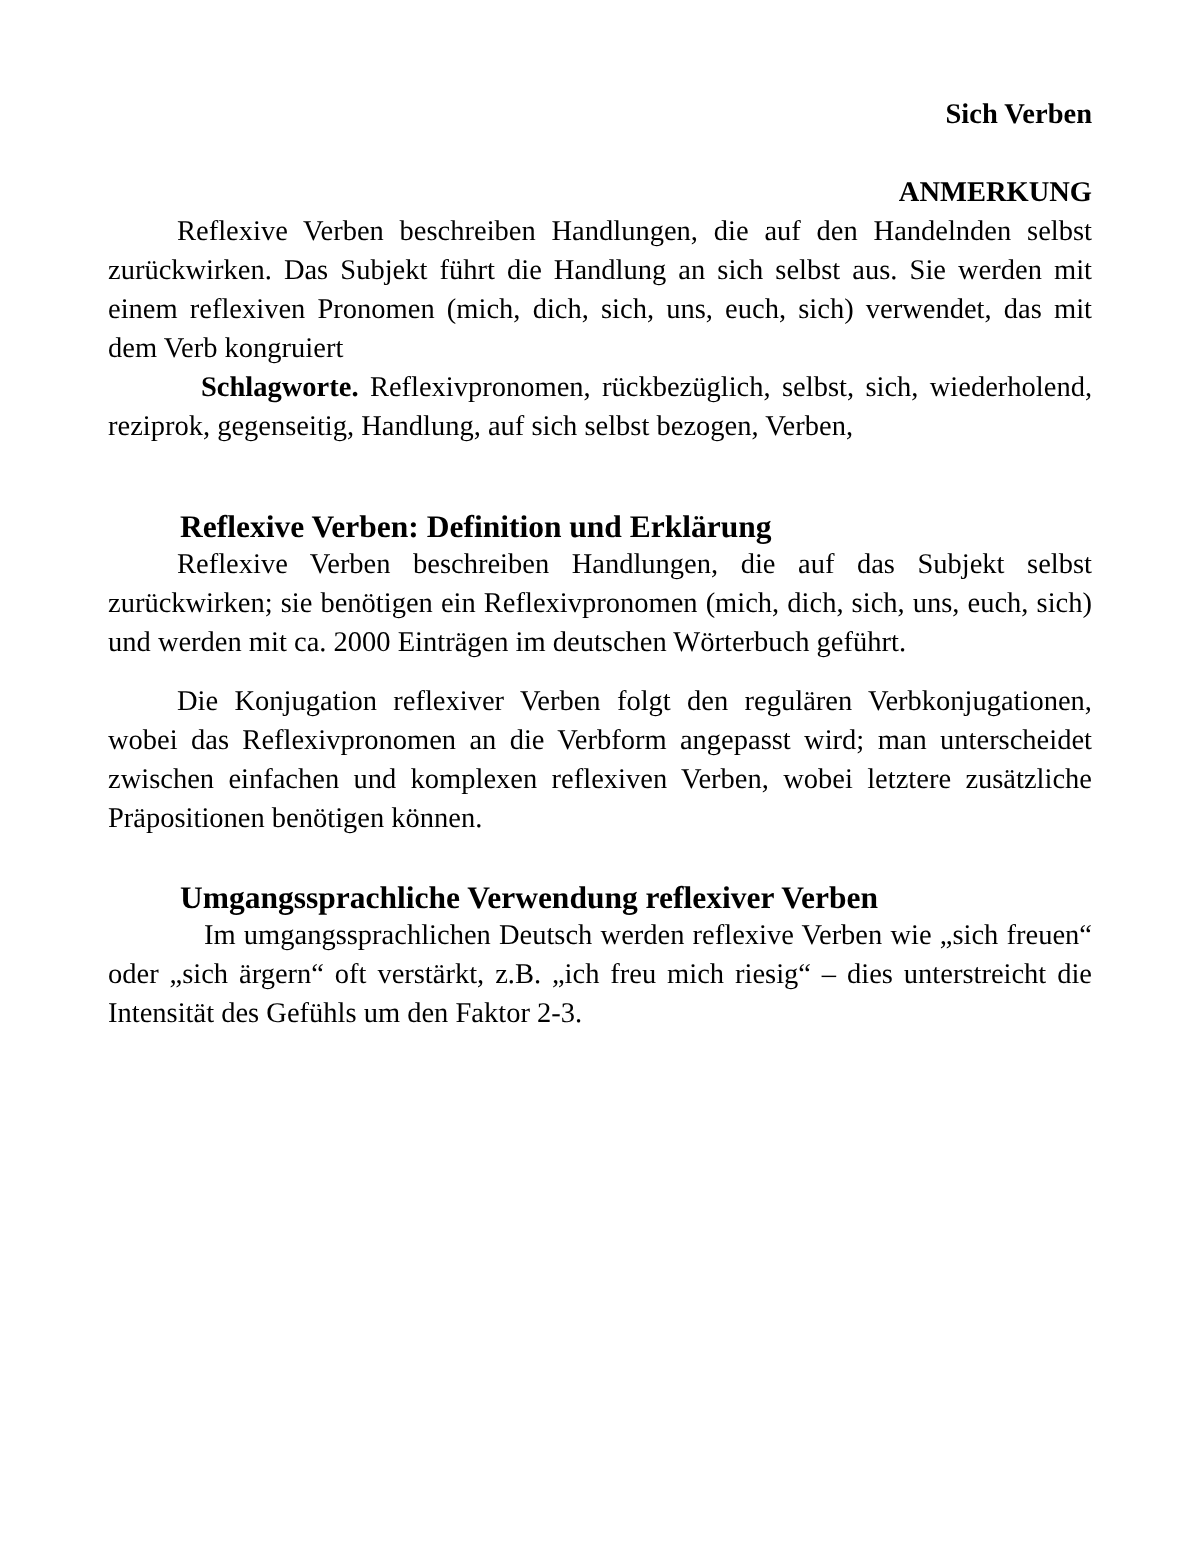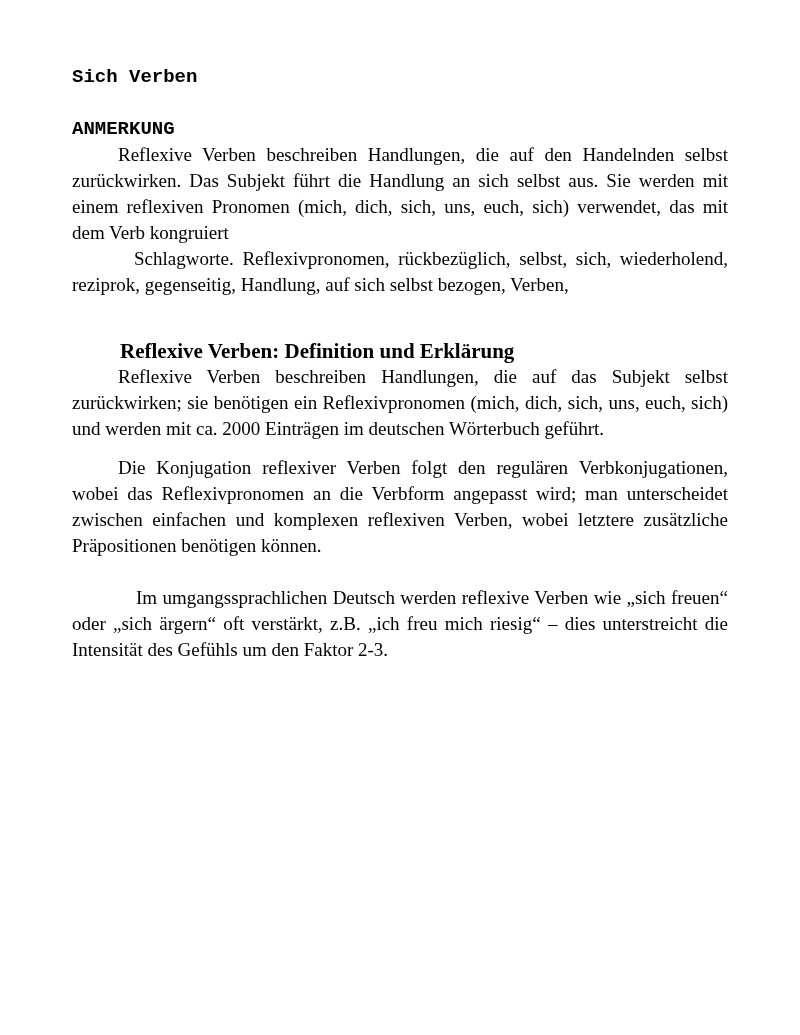--- a/index.html
+++ b/index.html
@@ -12,24 +12,23 @@
     min-height: 1035px;
     box-sizing: border-box;
     background: #ffffff;
     color: #000000;
     font-family: "Liberation Serif", "DejaVu Serif", serif;
     font-size: 19px;
     line-height: 26px;
     padding: 64px 72px 30px 72px;
   }
   .centered {
-    text-align: left;
+    text-align: right;
     font-weight: bold;
     margin: 0 0 26px 0;
-    font-family: Liberation Mono, monospace;
   }
   .centered.last { margin-bottom: 0; }
   p.body-para {
     margin: 0;
     text-align: justify;
     text-justify: inter-word;
   }
   p.body-para.indent-46 { text-indent: 46px; }
   p.body-para.indent-58 { text-indent: 58px; }
   p.body-para.indent-62 { text-indent: 62px; }
@@ -39,21 +38,21 @@
   h2.section-heading {
     margin: 0;
     font-size: 21px;
     line-height: 26px;
     font-weight: bold;
     text-indent: 48px;
     text-align: left;
   }
   .section { margin-top: 40px; }
   .section.second { margin-top: 26px; }
-  .bold-lead { font-weight: normal; }
+  .bold-lead { font-weight: bold; }
 </style>
 </head>
 <body>
 
 <div class="page">
 
   <p class="centered">Sich Verben</p>
 
 
   <p class="centered last">ANMERKUNG</p>
@@ -62,16 +61,17 @@
 
   <p class="body-para indent-62"><span class="bold-lead">Schlagworte.</span> <span>Reflexivpronomen, rückbezüglich, selbst, sich, wiederholend, reziprok, gegenseitig, Handlung, auf sich selbst bezogen, Verben,</span></p>
 
   <div class="section">
     <h2 class="section-heading">Reflexive Verben: Definition und Erklärung</h2>
     <p class="body-para indent-46 gap">Reflexive Verben beschreiben Handlungen, die auf das Subjekt selbst zurückwirken; sie benötigen ein Reflexivpronomen (mich, dich, sich, uns, euch, sich) und werden mit ca. 2000 Einträgen im deutschen Wörterbuch geführt.</p>
     <p class="body-para indent-46 gap">Die Konjugation reflexiver Verben folgt den regulären Verbkonjugationen, wobei das Reflexivpronomen an die Verbform angepasst wird; man unterscheidet zwischen einfachen und komplexen reflexiven Verben, wobei letztere zusätzliche Präpositionen benötigen können.</p>
   </div>
 
   <div class="section second">
+    <h2 class="section-heading">Umgangssprachliche Verwendung reflexiver Verben</h2>
     <p class="body-para indent-64 gap">Im umgangssprachlichen Deutsch werden reflexive Verben wie „sich freuen“ oder „sich ärgern“ oft verstärkt, z.B. „ich freu mich riesig“ – dies unterstreicht die Intensität des Gefühls um den Faktor 2-3.</p>
   </div>
 
 </div>
 
 </body></html>

